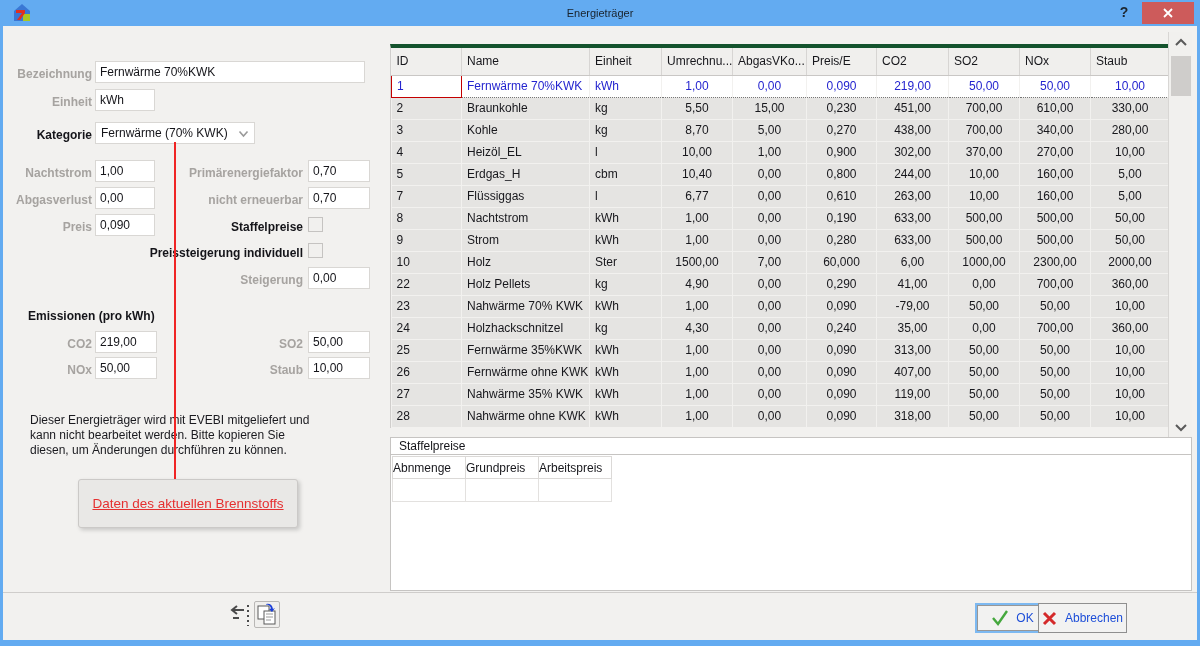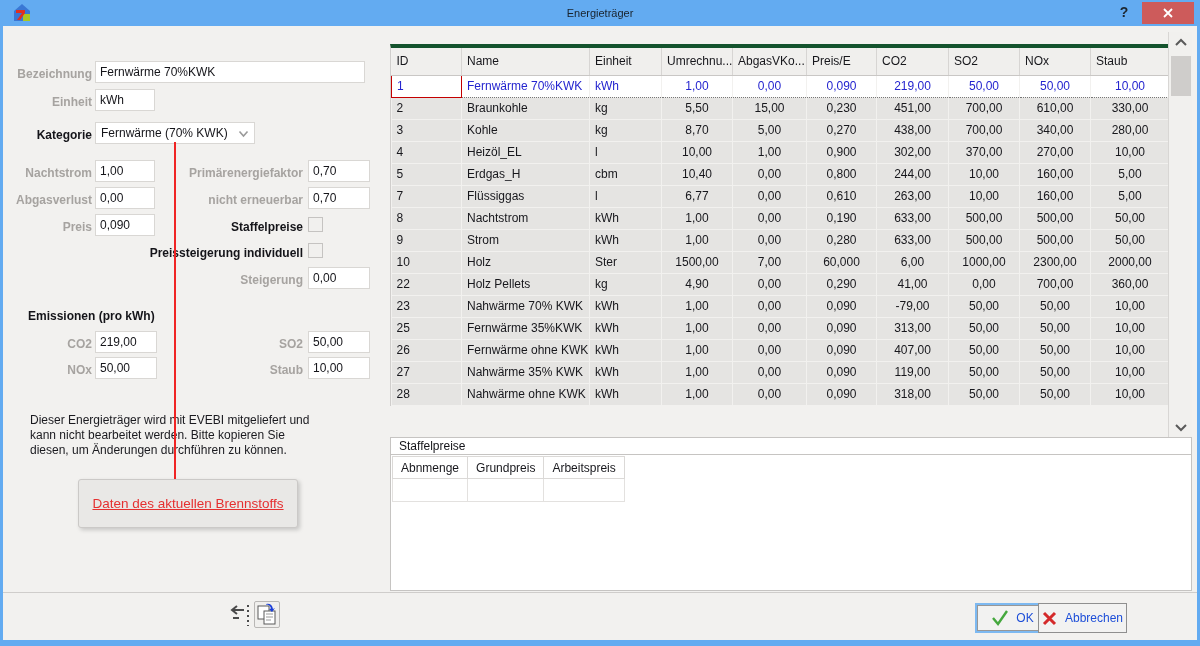--- a/index.html
+++ b/index.html
@@ -43,21 +43,21 @@
 
   .vscroll { position:absolute; left:1168px; top:32px; width:24px; height:405px; background:#f1f0ee; border-left:1px solid #d8d6d4; }
   .vs-btn { position:absolute; left:0; width:24px; height:20px; display:flex; align-items:center; justify-content:center; }
   .vs-btn.up { top:0; } .vs-btn.down { bottom:0; }
   .vs-thumb { position:absolute; left:2px; top:24px; width:20px; height:40px; background:#cfcdcb; }
 
   
   .staffel { position:absolute; left:390px; top:437px; width:802px; height:154px; background:#fff; border:1px solid #c6c4c2; }
   .staffel-head { height:17px; padding-left:8px; border-bottom:1px solid #c6c4c2; color:#141419; line-height:16px; }
   table.staffel-table { border-collapse:collapse; table-layout:fixed; margin:1px 0 0 1px; font-size:12px; }
-  table.staffel-table th { width:73px; height:22px; background:#fff; font-weight:normal; text-align:left; padding:0 8px; border:1px solid #dbd9d7; }
+  table.staffel-table th { width:73px; height:22px; background:#fff; font-weight:normal; text-align:left; padding:0 0; border:1px solid #dbd9d7; }
   table.staffel-table td { width:73px; height:23px; background:#fff; border:1px solid #e3e1df; }
 
   
   .bottom-sep { position:absolute; left:3px; top:592px; width:1194px; height:1px; background:#cfcdcb; }
   .btn { position:absolute; top:603px; height:30px; background:#f2f2f1; border:1px solid #8f8f8f; display:flex; align-items:center; justify-content:center; gap:8px; font-size:12px; color:#1d4ed8; cursor:default; }
   .btn.ok { left:975px; width:100px; border:2px solid #7db9f1; box-shadow:inset 0 0 0 1px #979797; }
   .btn.ok .ok-label { position:absolute; left:0; right:0; text-align:center; }
   .btn.ok svg { position:absolute; left:14px; top:5px; }
   .btn.cancel { left:1038px; width:89px; }
 </style>
@@ -316,20 +316,32 @@
             <td>kWh</td>
             <td class="num">1,00</td>
             <td class="num">0,00</td>
             <td class="num">0,090</td>
             <td class="num">-79,00</td>
             <td class="num">50,00</td>
             <td class="num">50,00</td>
             <td class="num">10,00</td>
           </tr>
           <tr>
+            <td>24</td>
+            <td>Holzhackschnitzel</td>
+            <td>kg</td>
+            <td class="num">4,30</td>
+            <td class="num">0,00</td>
+            <td class="num">0,240</td>
+            <td class="num">35,00</td>
+            <td class="num">0,00</td>
+            <td class="num">700,00</td>
+            <td class="num">360,00</td>
+          </tr>
+          <tr>
             <td>25</td>
             <td>Fernwärme 35%KWK</td>
             <td>kWh</td>
             <td class="num">1,00</td>
             <td class="num">0,00</td>
             <td class="num">0,090</td>
             <td class="num">313,00</td>
             <td class="num">50,00</td>
             <td class="num">50,00</td>
             <td class="num">10,00</td>

